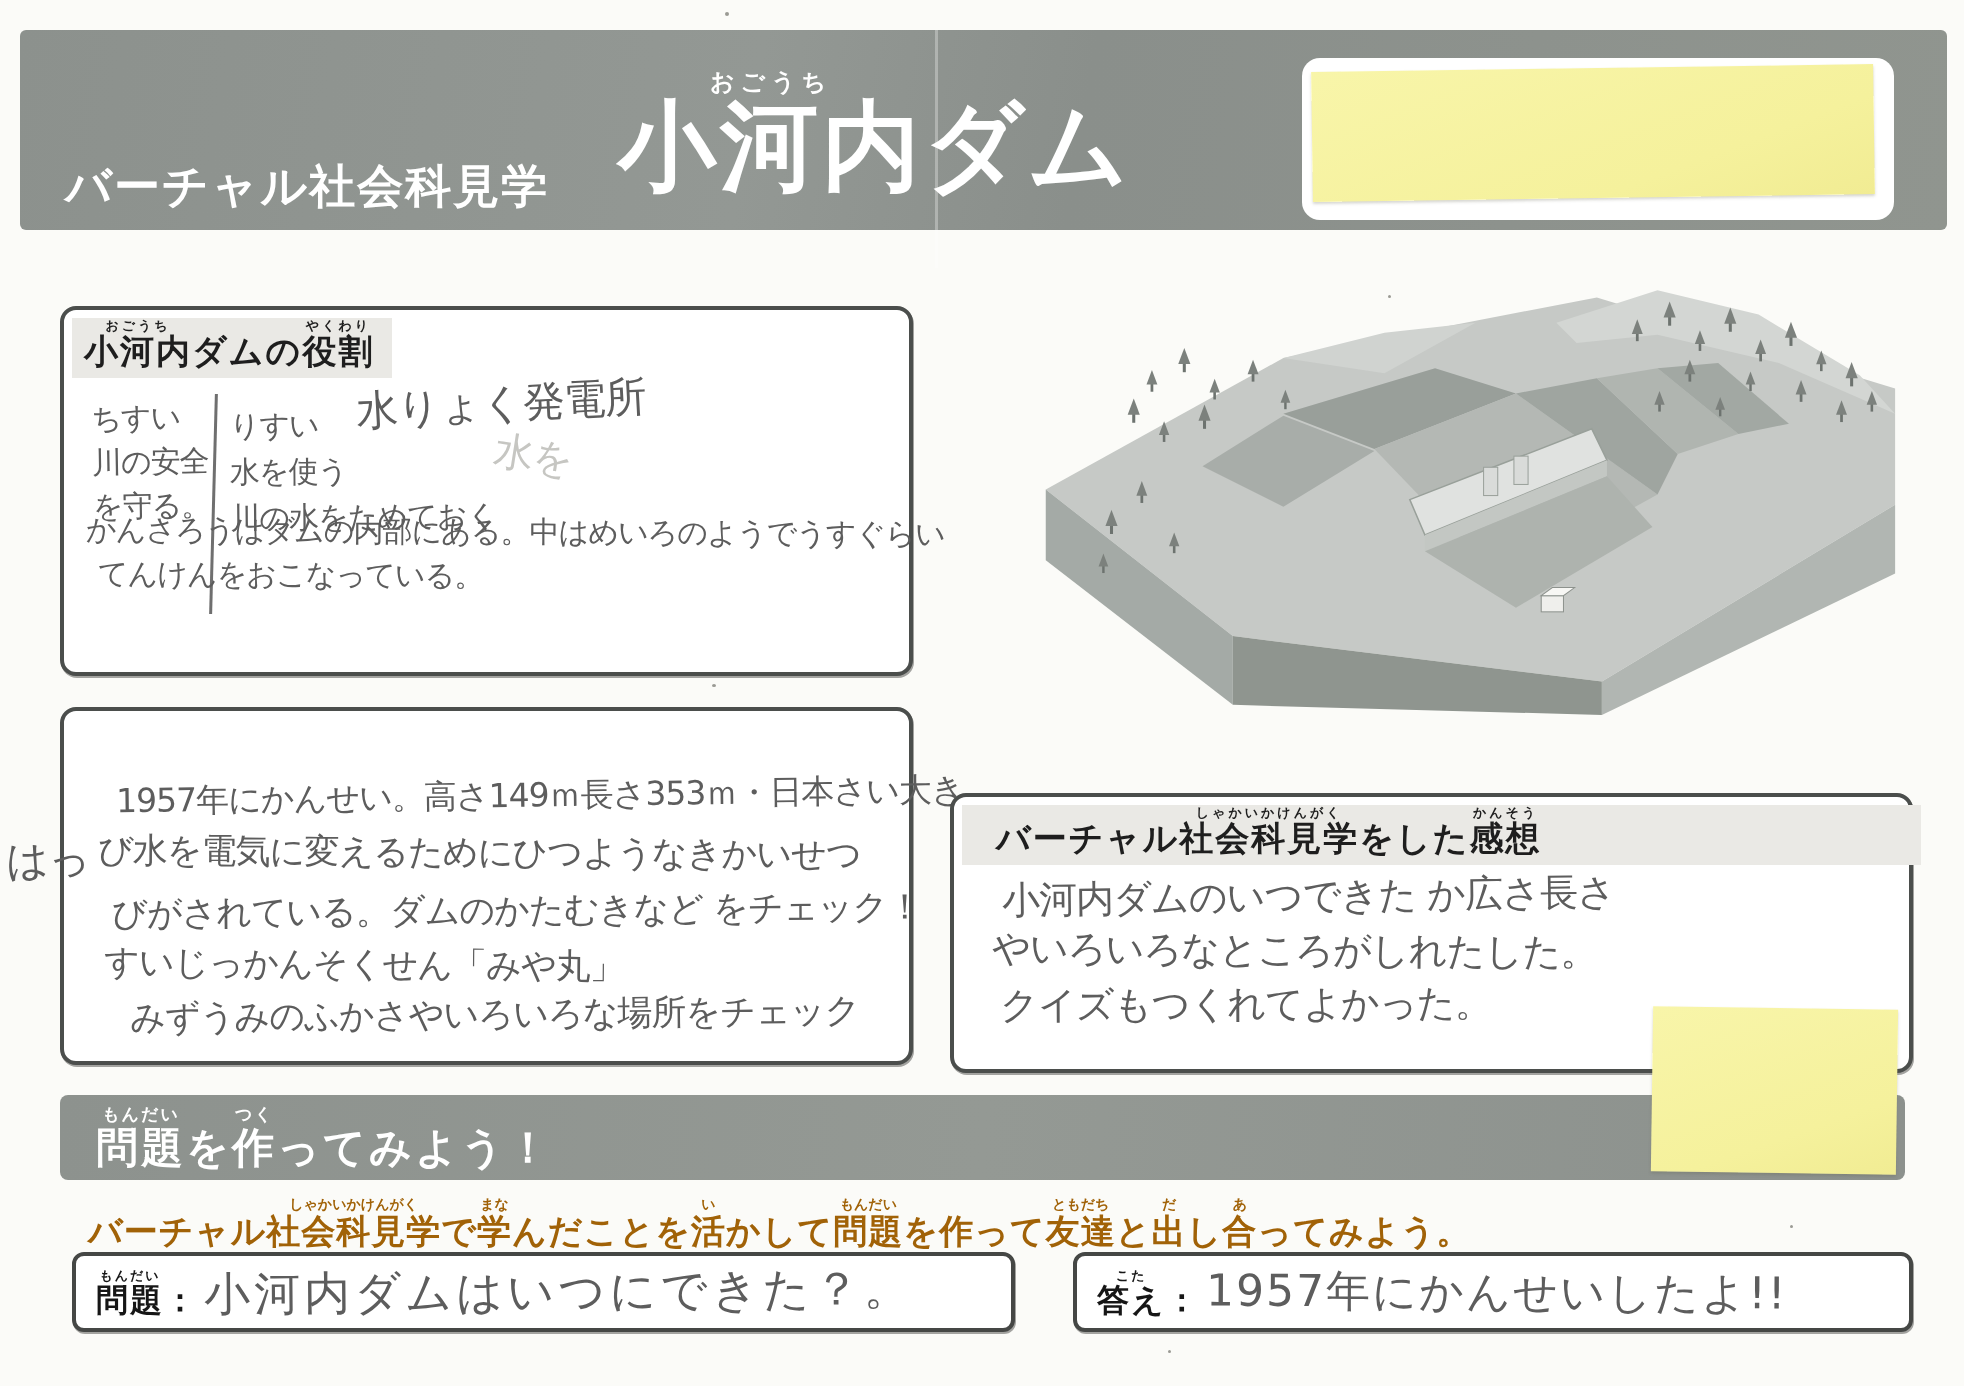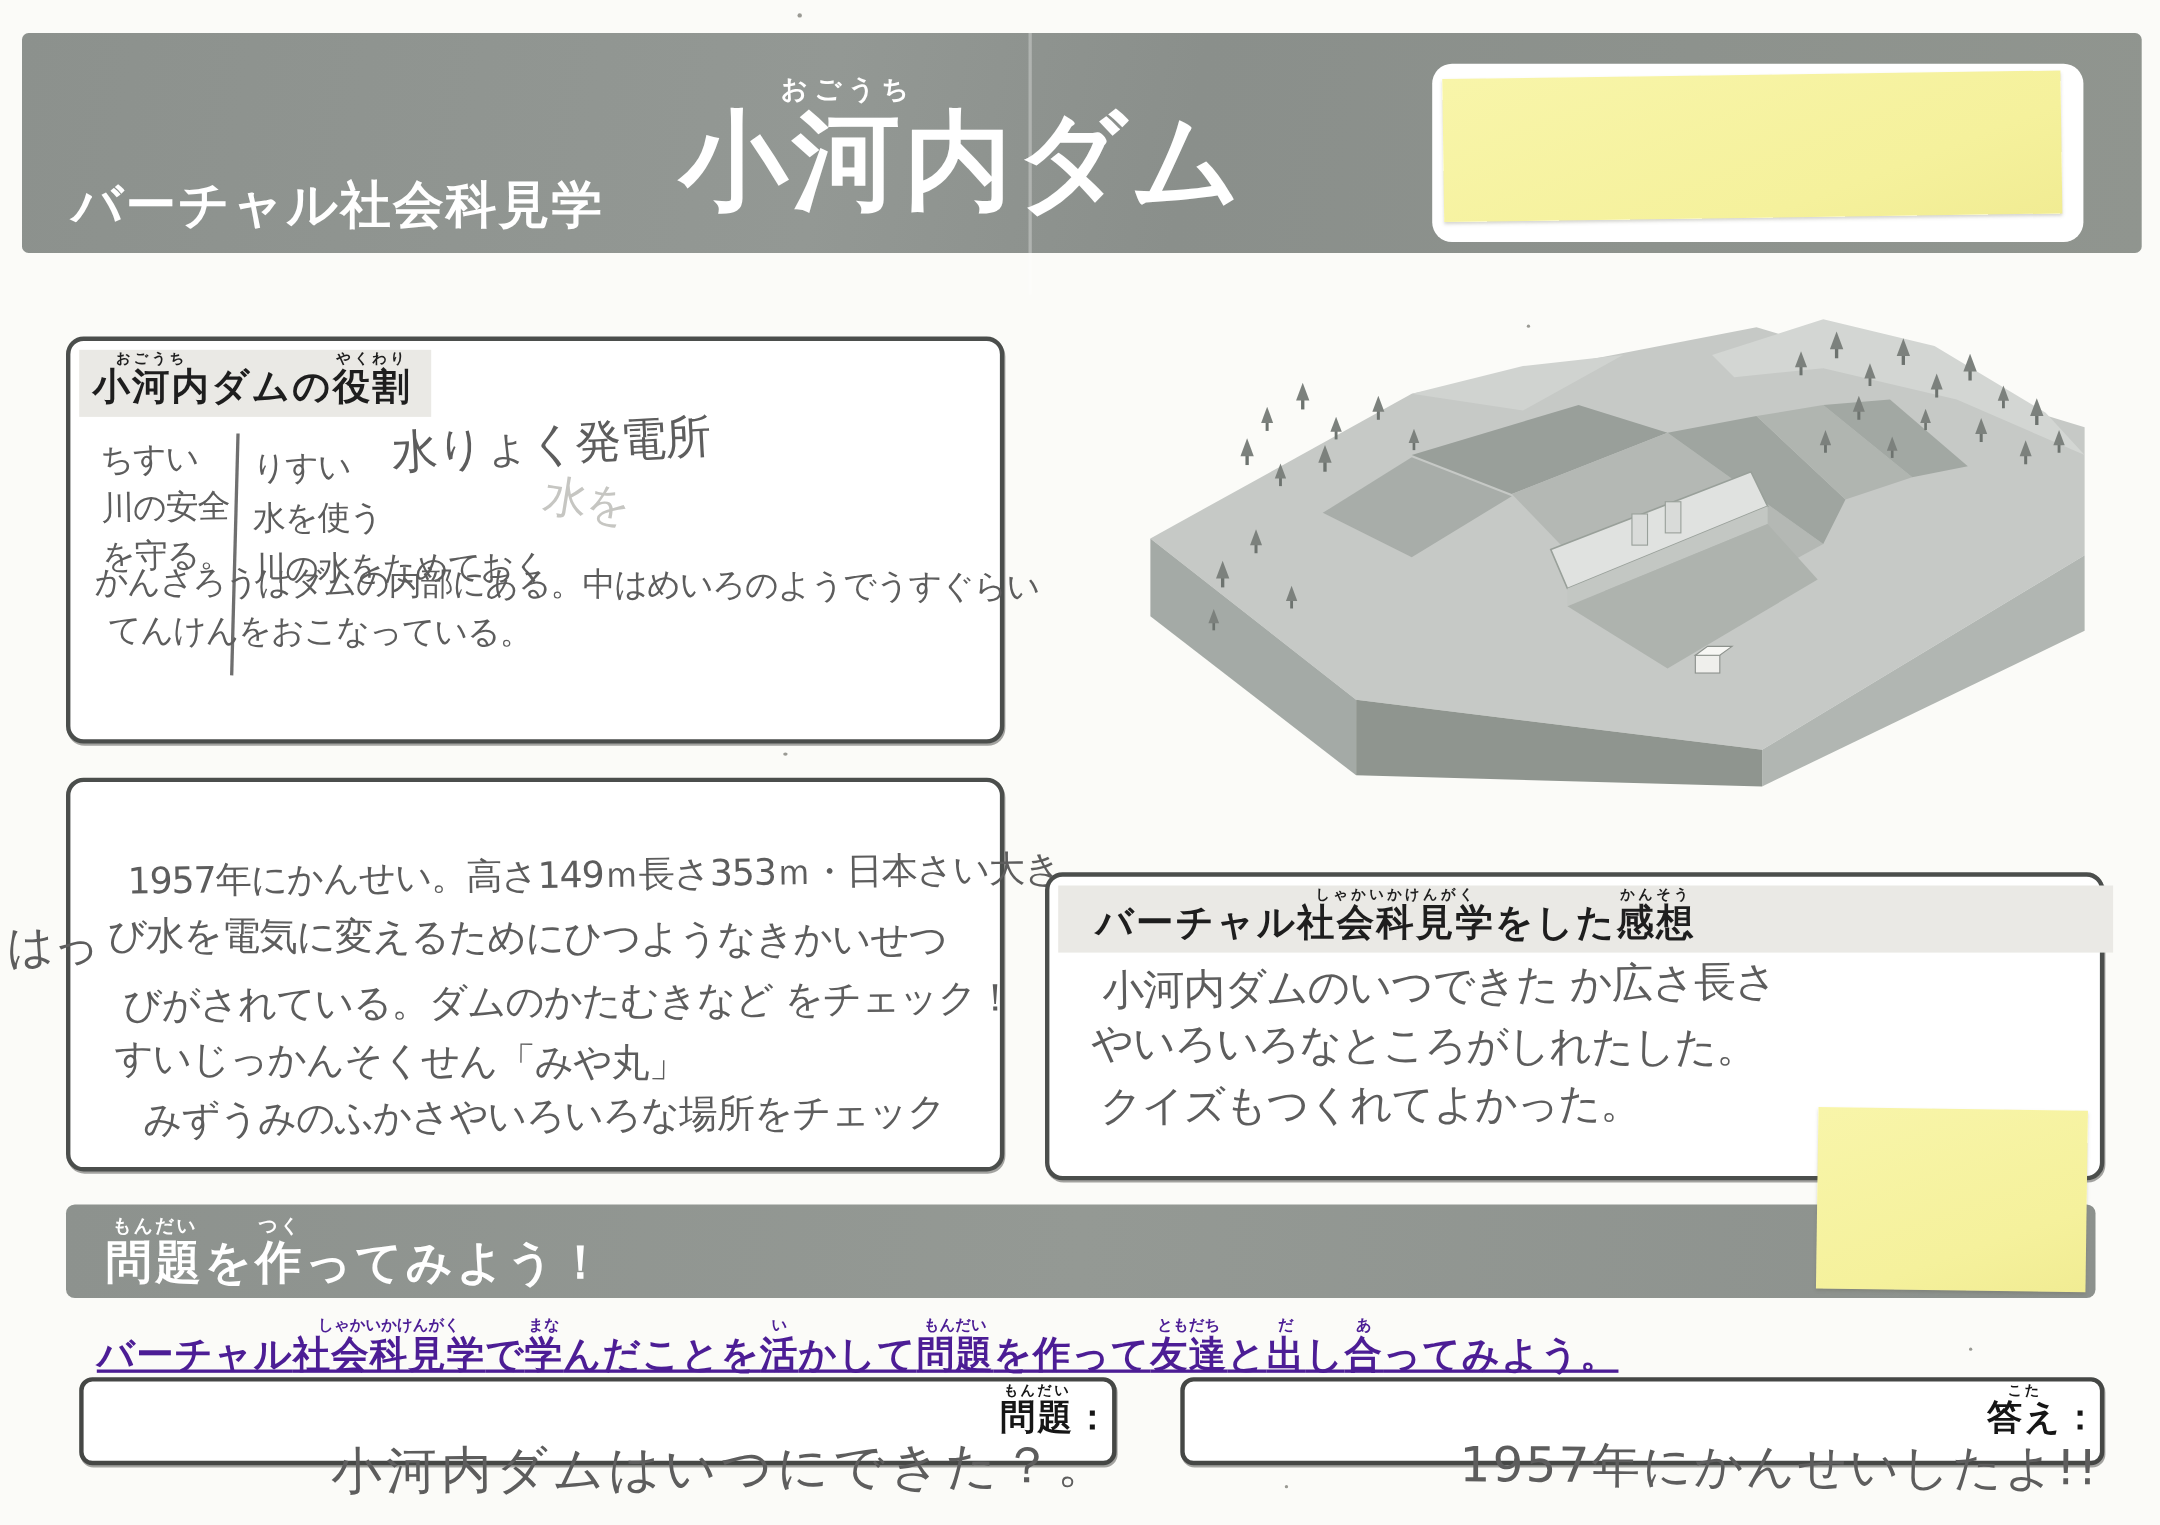--- a/index.html
+++ b/index.html
@@ -41,26 +41,26 @@
   }
   .hw-faint{color:#c6c6c2;}
   .divider-line{background:#6f6f6f;}
   
   .graybar{
     background:linear-gradient(95deg,#8d928e 0%,#949994 50%,#8c918d 100%);
     border-radius:8px;color:#fff;
   }
   .graybar-label{color:#fff;font-weight:bold;font-size:42px;letter-spacing:3px;line-height:1;}
   .graybar-label rt{font-size:17px;font-weight:bold;letter-spacing:2px;padding-bottom:4px;}
-  .instruction{font-weight:bold;font-size:34px;color:#4c1d95;letter-spacing:1px;line-height:1;text-decoration:underline;}
+  .instruction{font-weight:bold;font-size:34px;color:#a16207;letter-spacing:1px;line-height:1;}
   .instruction rt{font-size:14px;font-weight:bold;letter-spacing:0;padding-bottom:3px;}
   
   .smallbox{
     background:#fff;border:4px solid #454745;border-radius:12px;
-    box-shadow:1px 2px 0 #a3a3a0;display:flex;align-items:flex-end;flex-direction:column;
+    box-shadow:1px 2px 0 #a3a3a0;display:flex;align-items:center;
   }
   .smallbox-label{font-weight:bold;font-size:32px;color:#161616;letter-spacing:2px;line-height:1;}
   .smallbox-label rt{font-size:13px;font-weight:bold;padding-bottom:2px;}
   .speck{background:#9a9a94;border-radius:50%;}
   ruby{ruby-align:center;}
 </style>
 </head>
 <body>
 
 <div class="abs band" style="left:20px;top:30px;width:1927px;height:200px;">

